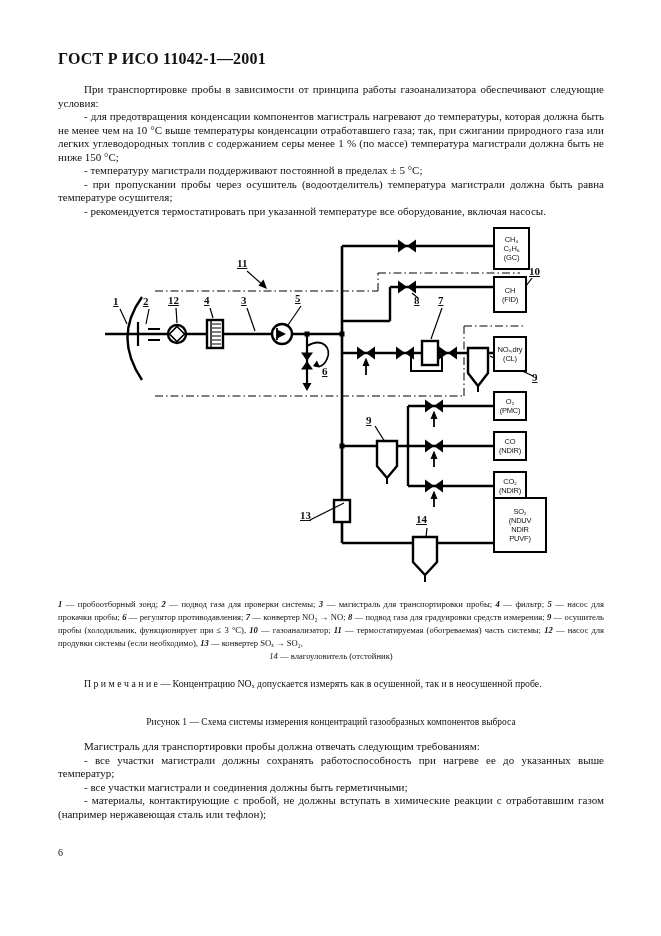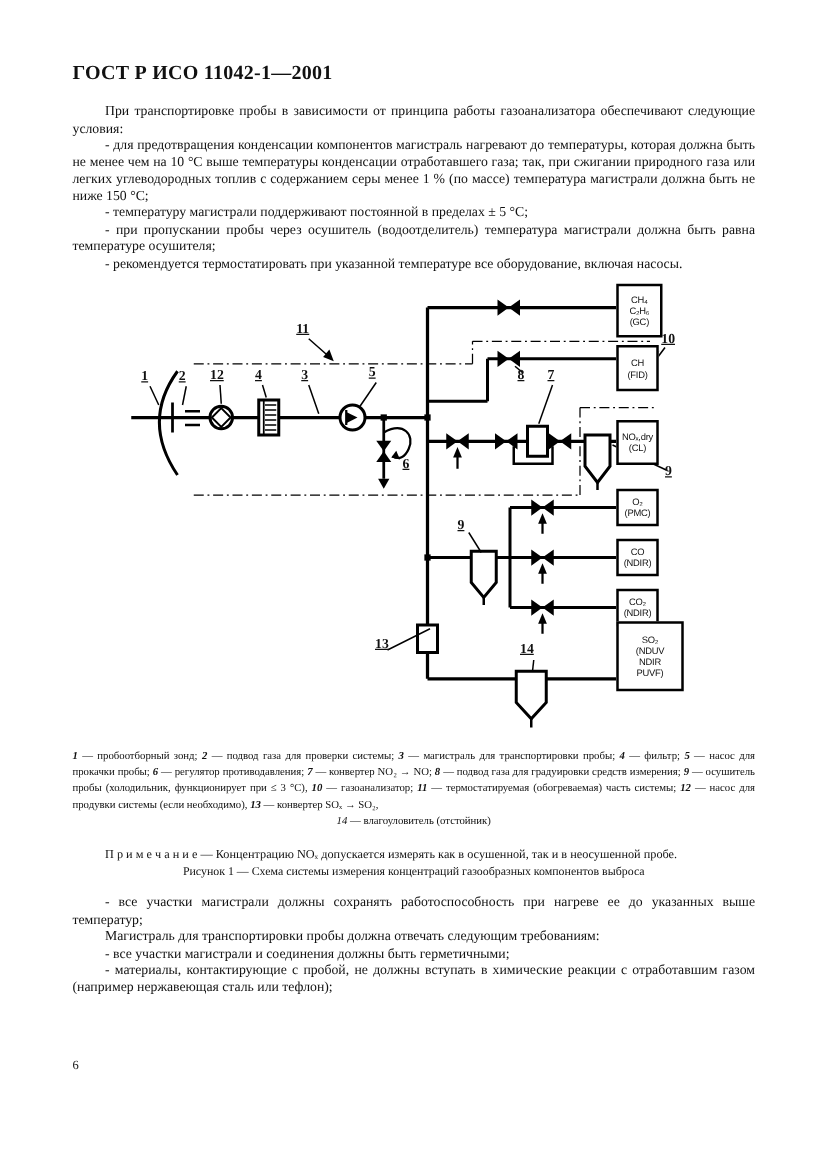--- a/index.html
+++ b/index.html
@@ -28,21 +28,21 @@
   }
   .num{
     position:absolute;font-family:"Liberation Serif", serif;font-weight:bold;
     font-size:11px;line-height:11px;text-decoration:underline;
   }
   
   .legend{margin-top:3px;font-size:8.6px;line-height:13px;text-align:justify;}
   .legend i{font-weight:bold;}
   .legend-tail{font-size:8.6px;line-height:13px;text-align:center;}
   .note{margin:14px 0 0 0;font-size:9.8px;line-height:14px;text-align:justify;text-indent:26px;}
-  .figcap{margin-top:2px;font-size:9.5px;text-align:center;}
+  .figcap{margin-top:26px;font-size:9.5px;text-align:center;}
   .req-wrap{margin-top:13px;}
   .pageno{position:absolute;left:58px;bottom:78px;font-size:10px;}
 </style>
 </head>
 <body>
 
 <div class="page">
 
   <div class="hdr">ГОСТ Р ИСО 11042-1—2001</div>
 
@@ -204,20 +204,20 @@
   </div>
 
   <div class="legend"><span><i>1</i> — пробоотборный зонд; </span><span><i>2</i> — подвод газа для проверки системы; </span><span><i>3</i> — магистраль для транспортировки пробы; </span><span><i>4</i> — фильтр; </span><span><i>5</i> — насос для прокачки пробы; </span><span><i>6</i> — регулятор противодавления; </span><span><i>7</i> — конвертер NO₂ → NO; </span><span><i>8</i> — подвод газа для градуировки средств измерения; </span><span><i>9</i> — осушитель пробы (холодильник, функционирует при ≤ 3 °С), </span><span><i>10</i> — газоанализатор; </span><span><i>11</i> — термостатируемая (обогреваемая) часть системы; </span><span><i>12</i> — насос для продувки системы (если необходимо), </span><span><i>13</i> — конвертер SOₓ → SO₂, </span></div>
   <div class="legend-tail"><span><i>14</i> — влагоуловитель (отстойник) </span></div>
 
   <p class="note"><span>П р и м е ч а н и е</span> <span>— Концентрацию NOₓ допускается измерять как в осушенной, так и в неосушенной пробе.</span></p>
 
   <div class="figcap">Рисунок 1 — Схема системы измерения концентраций газообразных компонентов выброса</div>
 
   <div class="req-wrap">
+    <p class="body-par">Магистраль для транспортировки пробы должна отвечать следующим требованиям:</p>
     <p class="body-par">- все участки магистрали должны сохранять работоспособность при нагреве ее до указанных выше температур;</p>
-    <p class="body-par">Магистраль для транспортировки пробы должна отвечать следующим требованиям:</p>
     <p class="body-par">- все участки магистрали и соединения должны быть герметичными;</p>
     <p class="body-par">- материалы, контактирующие с пробой, не должны вступать в химические реакции с отработавшим газом (например нержавеющая сталь или тефлон);</p>
   </div>
 
   <div class="pageno">6</div>
 </div>
 
 </body></html>

